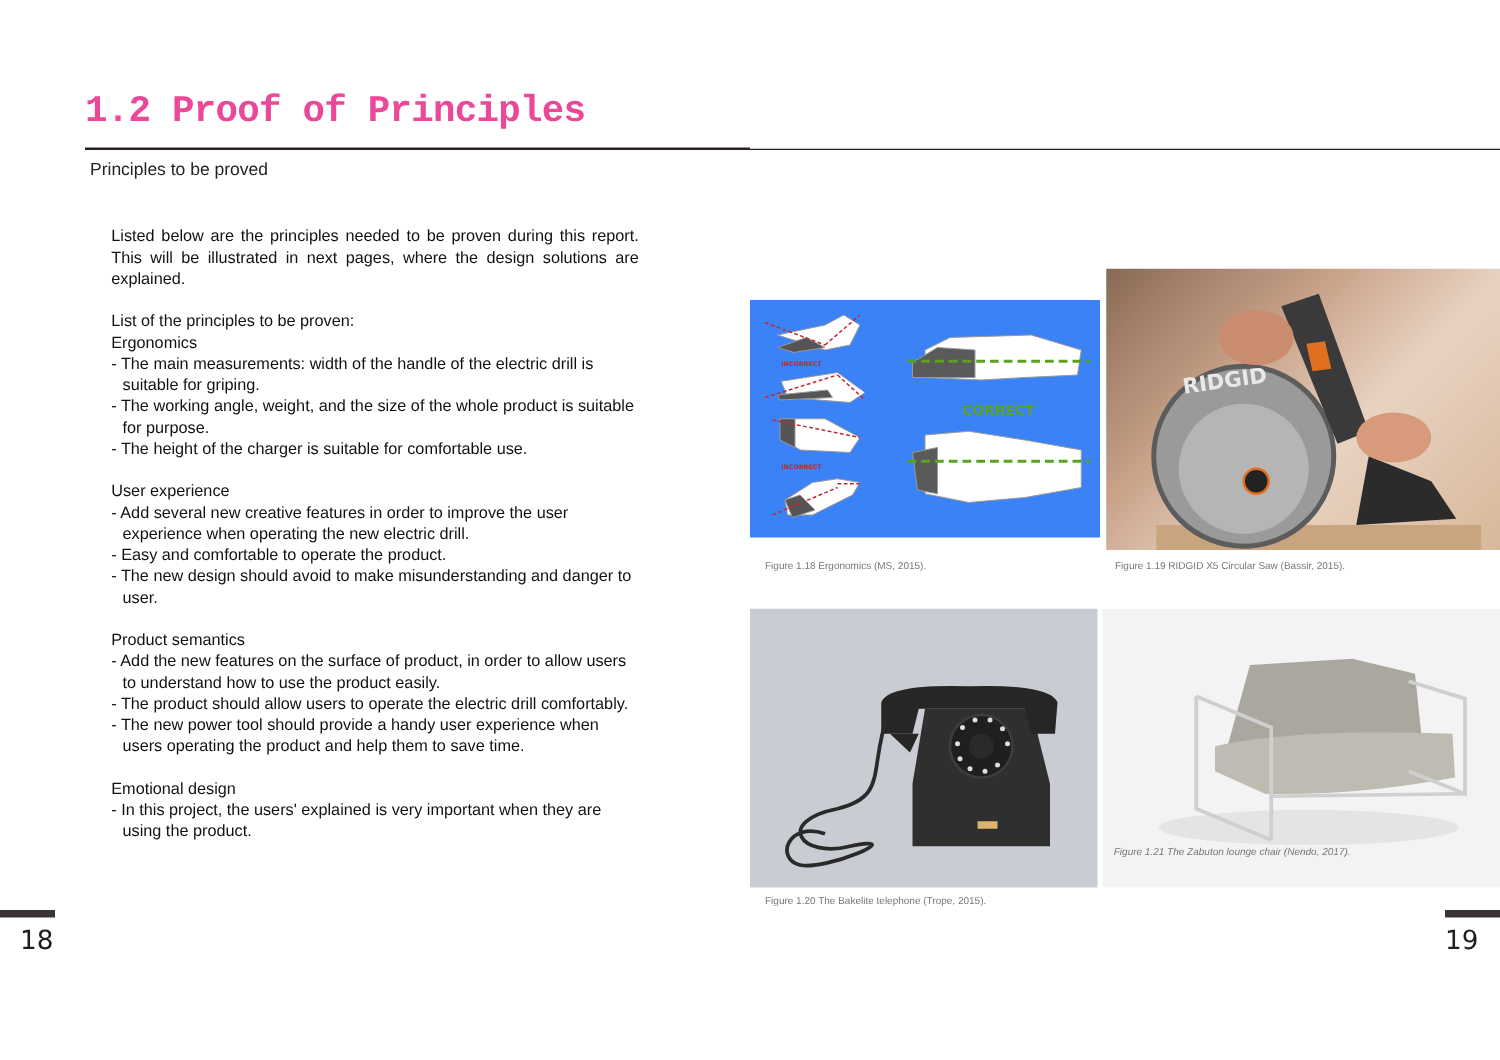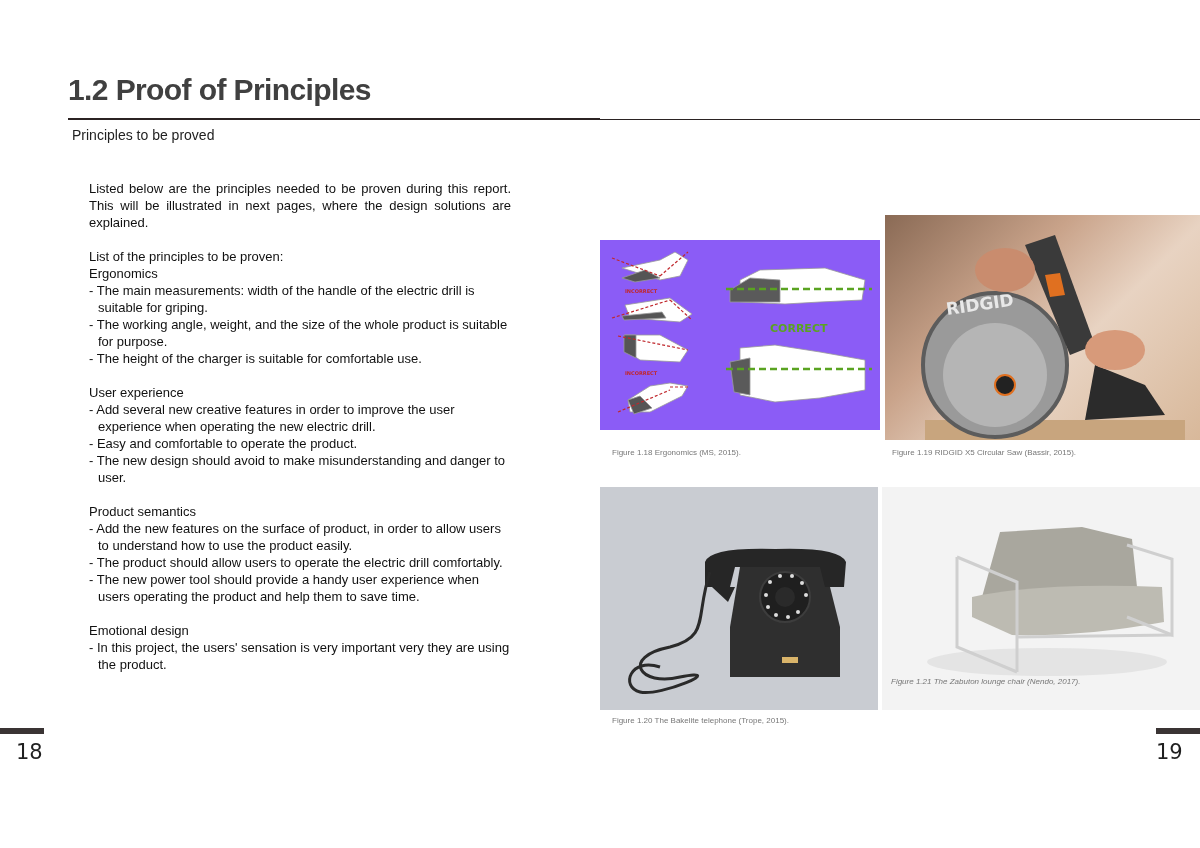--- a/index.html
+++ b/index.html
@@ -5,22 +5,22 @@
   html, body { margin:0; padding:0; }
   body {
     width:1200px; height:848px; position:relative; overflow:hidden;
     background:#ffffff; font-family:"Liberation Sans", sans-serif; color:#1a1a1a;
   }
   .abs { position:absolute; }
 
   
   .page-title {
     left:68px; top:70px; margin:0;
-    font-family:Liberation Sans, sans-serif; font-weight:bold;
-    font-size:30px; letter-spacing:-0.6px; color:#404040; line-height:40px;
+    font-family:Liberation Mono, monospace; font-weight:bold;
+    font-size:30px; letter-spacing:-0.6px; color:#ec4899; line-height:40px;
   }
   .rule-left { left:68px; top:118px; width:532px; height:2px; background:#2b2323; }
   .rule-right { left:600px; top:119px; width:600px; height:1px; background:#2b2323; }
   .subtitle { left:72px; top:127px; font-size:14px; color:#222; }
 
   
   .body-text {
     left:89px; top:180px; width:422px;
     font-size:13px; line-height:17px; color:#111;
   }
@@ -34,21 +34,21 @@
   .pn-bar.left { left:0; top:728px; width:44px; }
   .pn-bar.right { left:1156px; top:728px; width:44px; }
   .pn { font-family:"DejaVu Sans", sans-serif; font-size:21px; color:#1f1f1f; }
   .pn.left { left:16px; top:740px; }
   .pn.right { left:1156px; top:740px; }
 
   
   .figure { overflow:hidden; }
   .caption { font-size:8px; color:#777; }
 
-  .fig-ergo { left:600px; top:240px; width:280px; height:190px; background:#8b5cf6; }
+  .fig-ergo { left:600px; top:240px; width:280px; height:190px; background:#3b82f6; }
   .fig-saw { left:885px; top:215px; width:315px; height:225px;
     background:linear-gradient(135deg,#8a6a55 0%,#c9a38a 35%,#e8d3c2 60%,#d8b89a 100%); }
   .fig-phone { left:600px; top:487px; width:278px; height:223px; background:#c9ccd2; }
   .fig-chair { left:882px; top:487px; width:318px; height:223px; background:#f3f3f3; }
 
   .cap1 { left:612px; top:448px; }
   .cap2 { left:892px; top:448px; }
   .cap3 { left:612px; top:716px; }
   .cap4 { left:891px; top:677px;font-style:italic; }
 
@@ -80,21 +80,21 @@
   <p class="bullet">- The new design should avoid to make misunderstanding and danger to user.</p>
   <div class="gap"></div>
 
   <p>Product semantics</p>
   <p class="bullet">- Add the new features on the surface of product, in order to allow users to understand how to use the product easily.</p>
   <p class="bullet">- The product should allow users to operate the electric drill comfortably.</p>
   <p class="bullet">- The new power tool should provide a handy user experience when users operating the product and help them to save time.</p>
   <div class="gap"></div>
 
   <p>Emotional design</p>
-  <p class="bullet">- In this project, the users' sensation is very important very they are using the product.</p>
+  <p class="bullet">- In this project, the users' explained is very important when they are using the product.</p>
 </div>
 
 <div class="abs pn-bar left"></div>
 <div class="abs pn left">18</div>
 <div class="abs pn-bar right"></div>
 <div class="abs pn right">19</div>
 
 <div class="abs figure fig-ergo">
   <svg width="280" height="190" viewBox="0 0 280 190">
 

